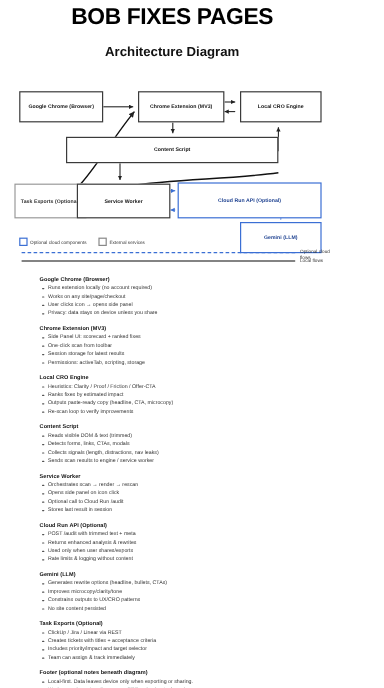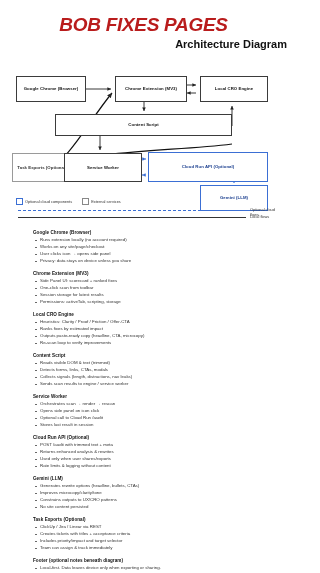--- a/index.html
+++ b/index.html
@@ -8,29 +8,28 @@
     background:#ffffff;
     font-family:"Liberation Sans", sans-serif;
     color:#1a1a1a;
     overflow:hidden;
     position:relative;
   }
   #page{position:relative;width:287px;height:573px;}
 
   
   .title{
-    position:absolute;left:0;top:14px;width:287px;
+    position:absolute;left:0;top:4px;width:287px;
     text-align:center;
     font-size:19px;font-weight:bold;letter-spacing:-0.3px;
-    color:#b91c1c;
-    font-style:italic;
+    color:#000000;
   }
   .subtitle{
     position:absolute;left:0;top:38px;width:287px;
-    text-align:right;
+    text-align:center;
     font-size:11px;font-weight:bold;
     color:#111;
   }
 
   
   .diagram{position:absolute;left:0;top:64px;width:287px;height:128px;}
   .node{
     position:absolute;
     border:1px solid #3b3b3b;
     background:#fff;

